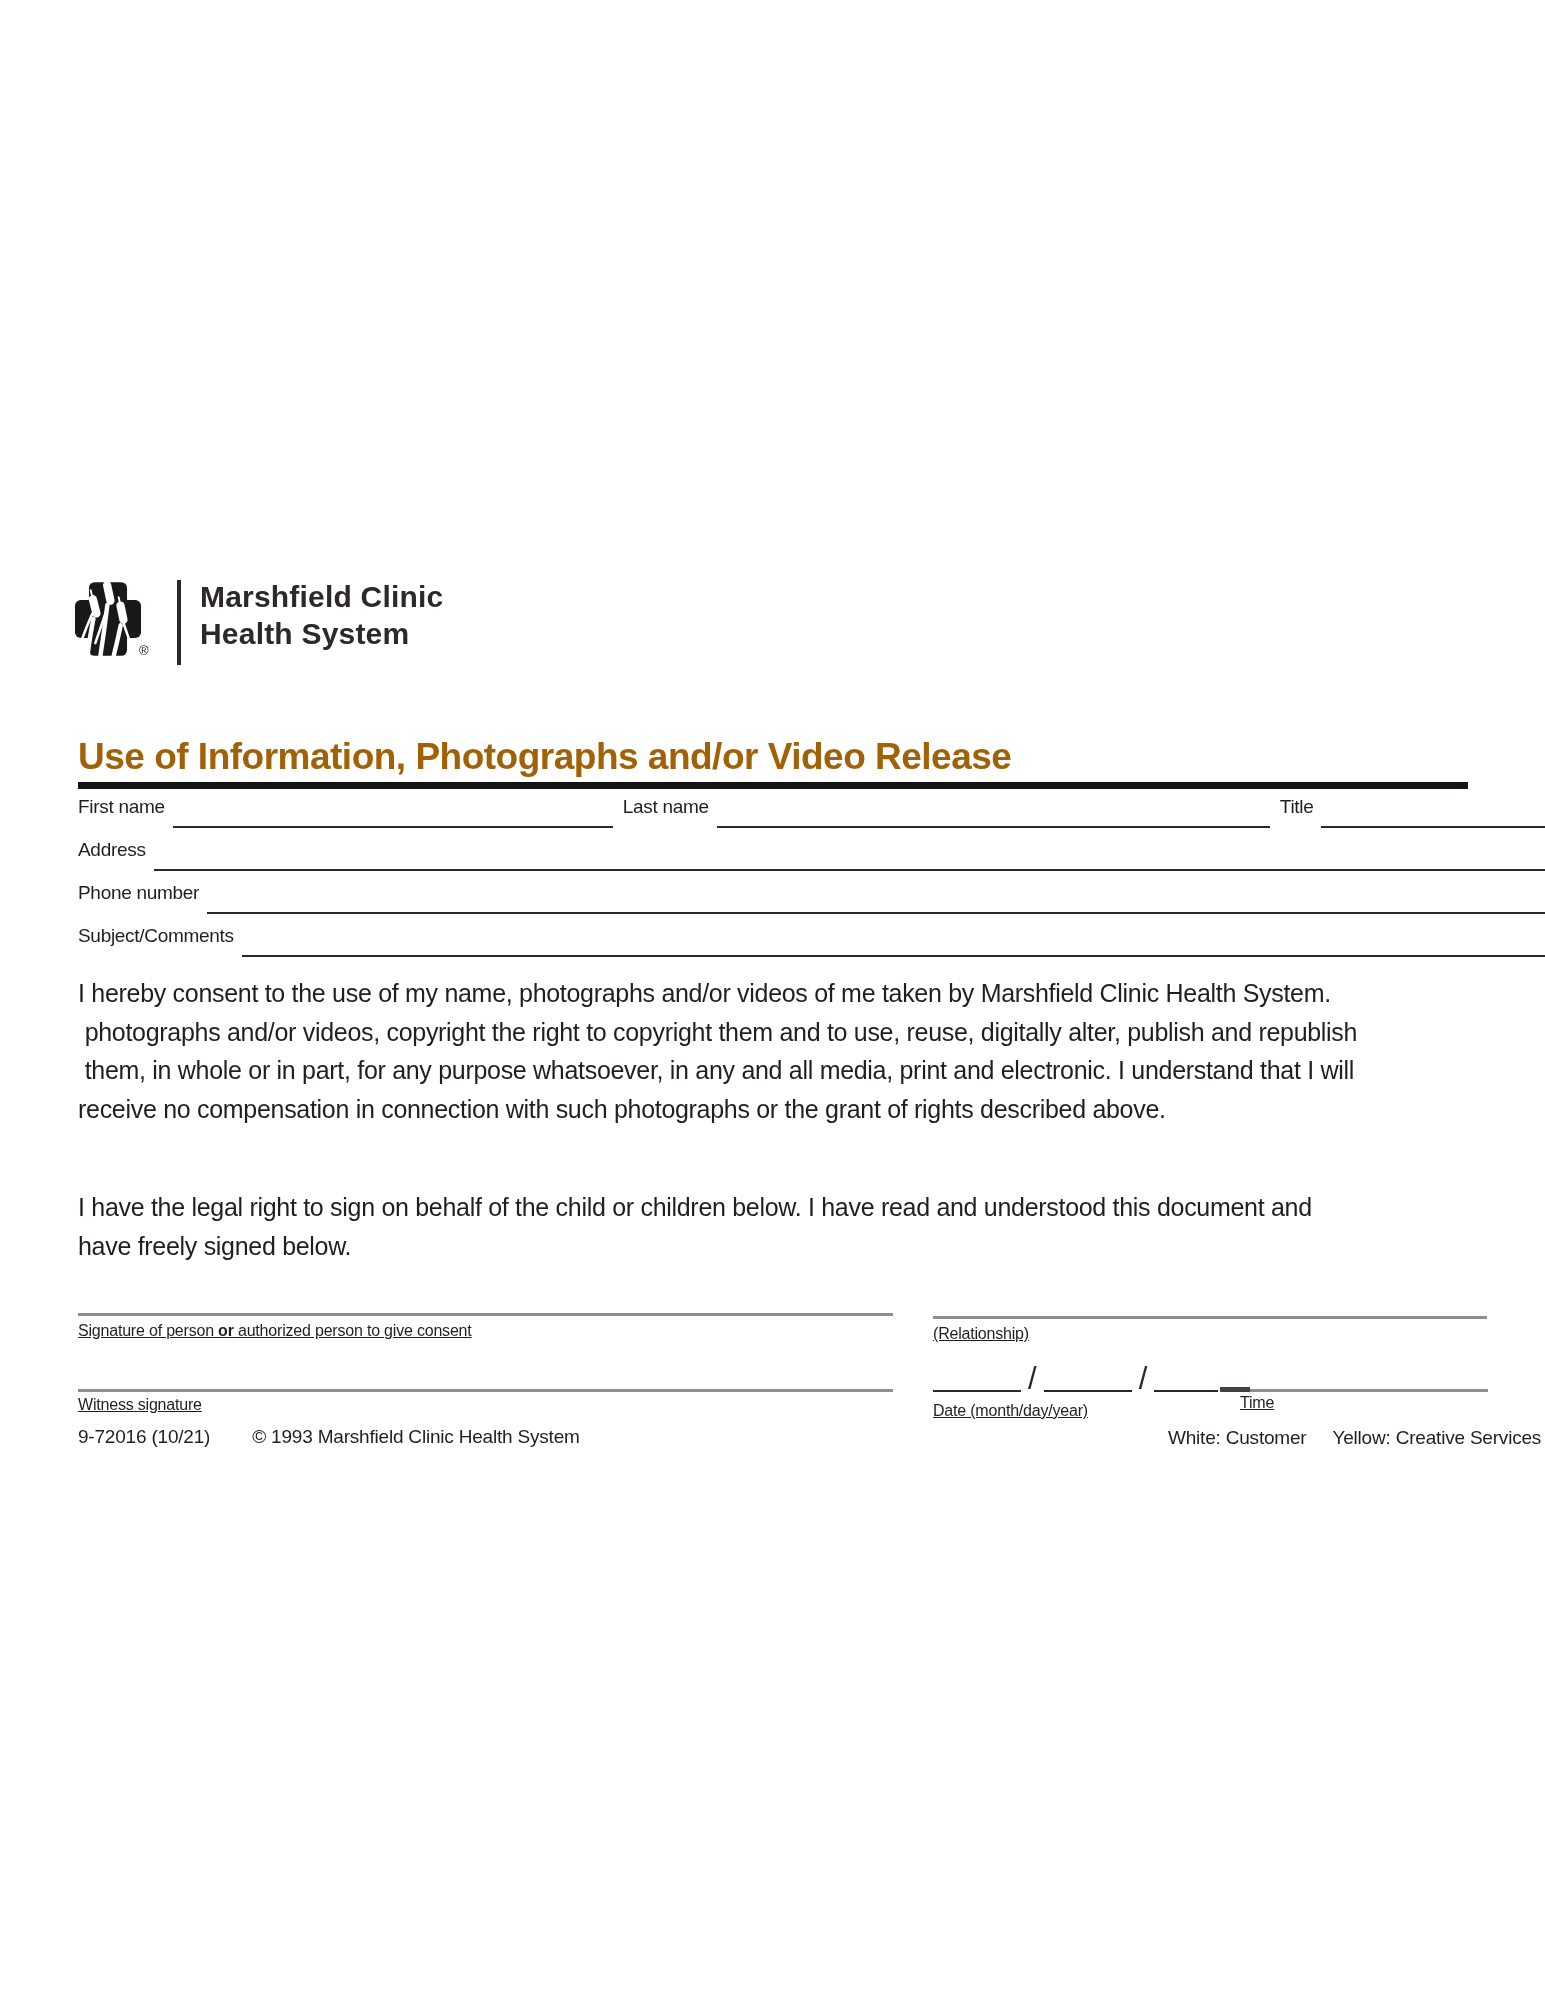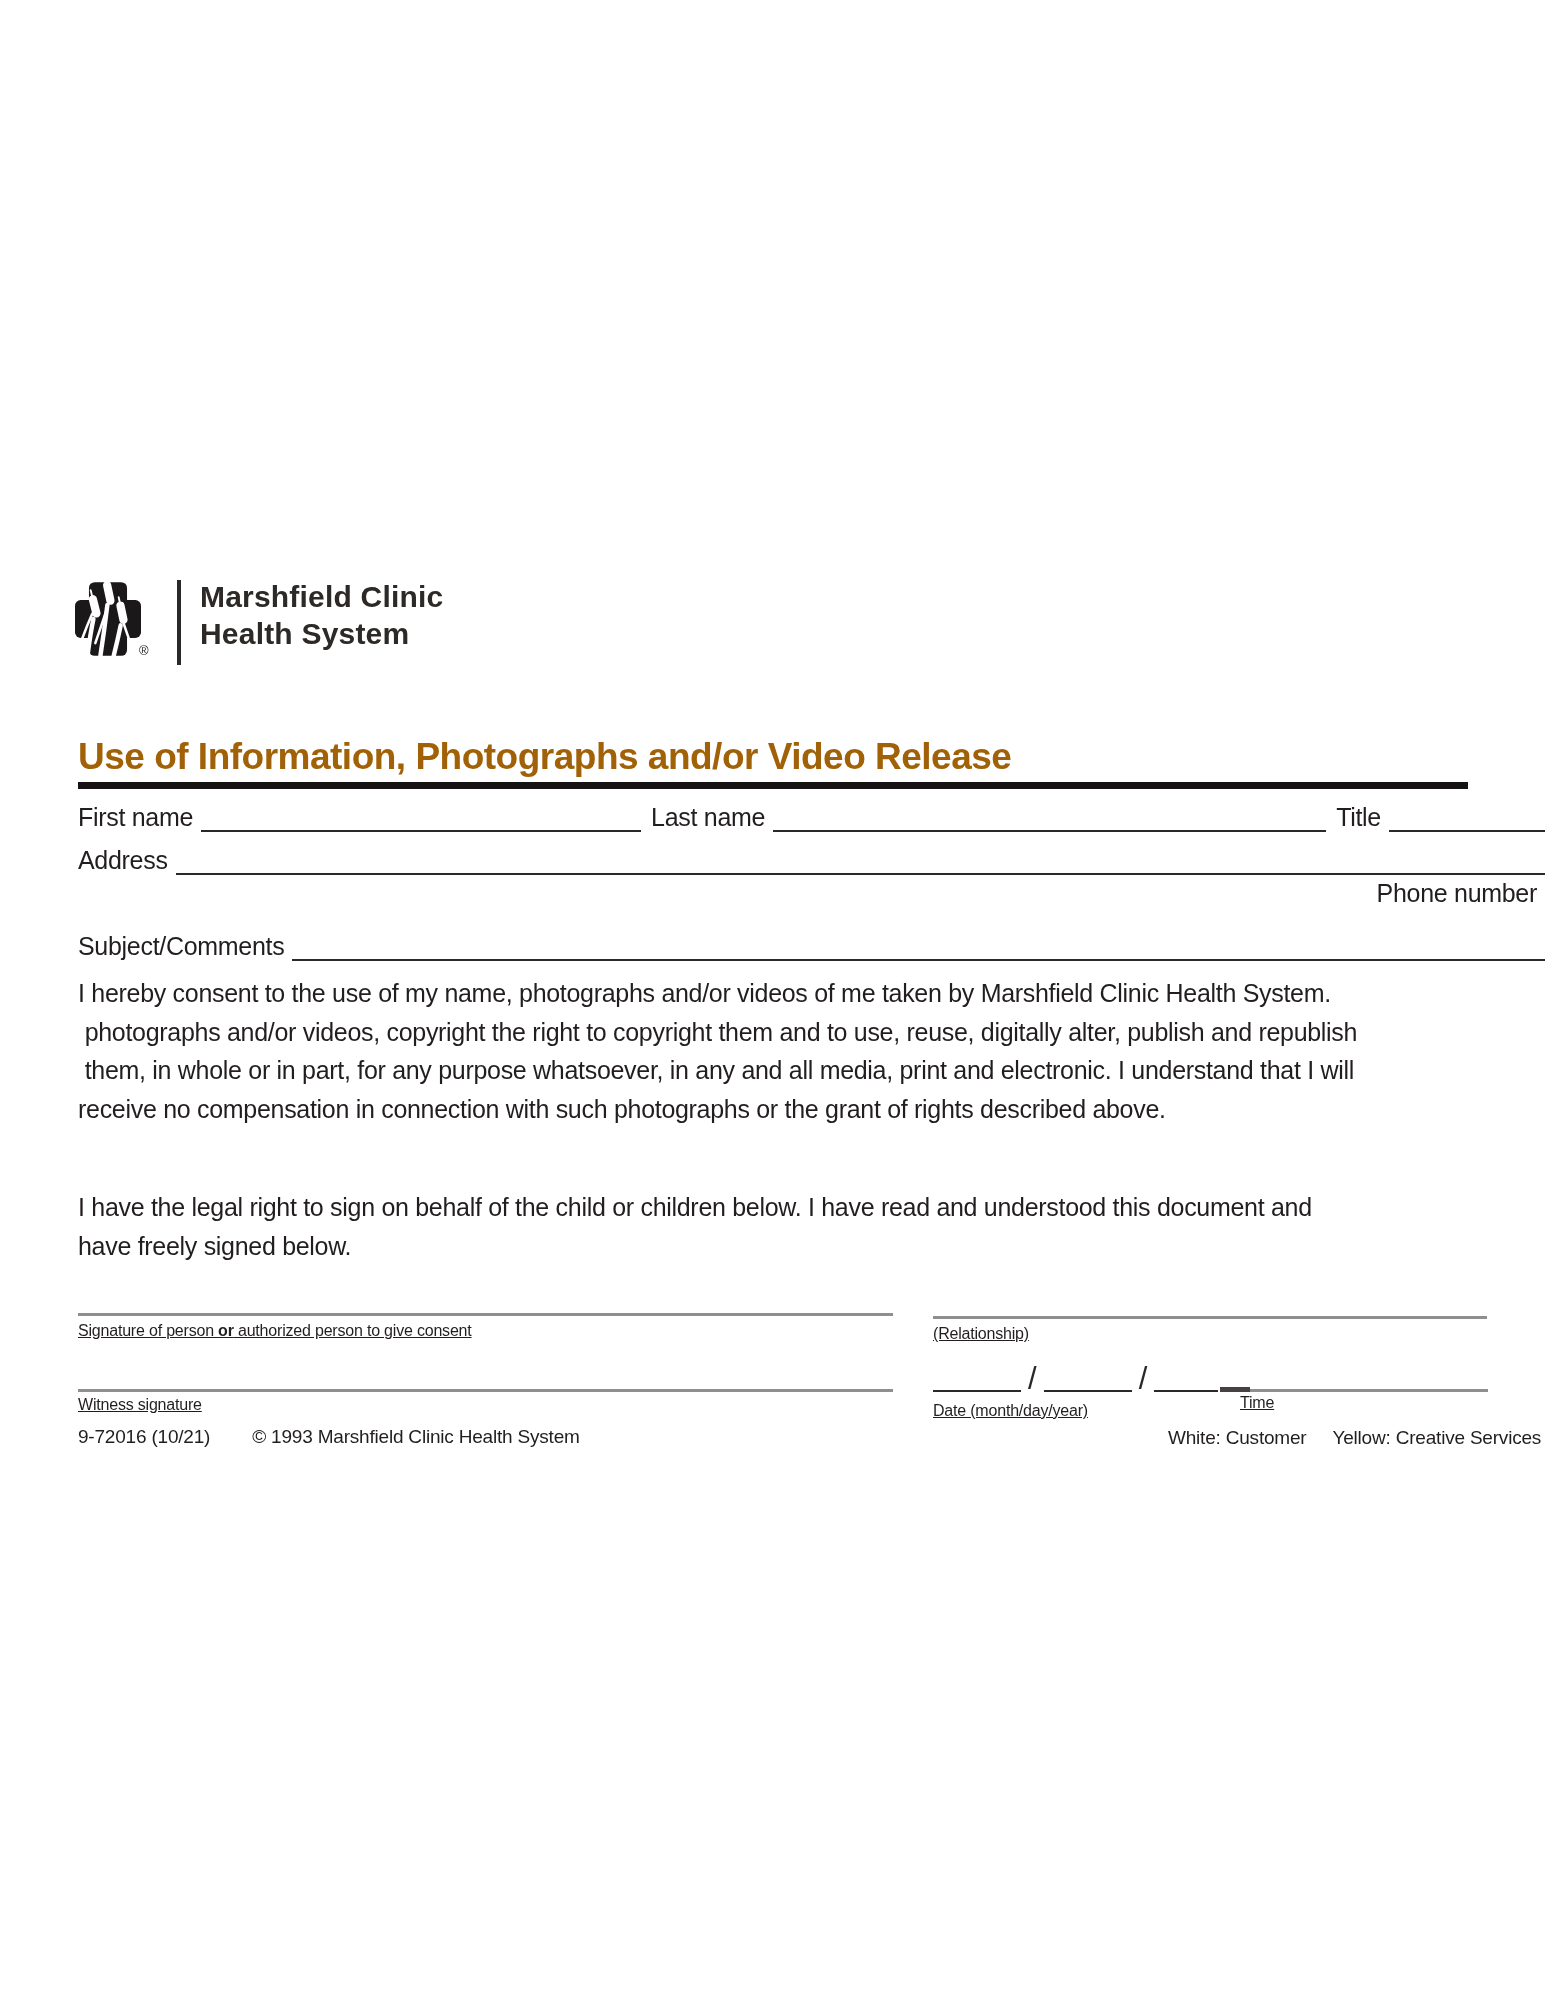--- a/index.html
+++ b/index.html
@@ -14,25 +14,25 @@
   
   .logo-block{position:absolute;left:75px;top:577px;height:90px;}
   .logo-icon{position:absolute;left:0;top:0;}
   .logo-reg{position:absolute;left:64px;top:66px;font-size:13px;color:#1b1819;}
   .logo-divider{position:absolute;left:102px;top:3px;width:3.5px;height:85px;background:#2b2829;}
   .logo-text{position:absolute;left:125px;top:1px;font-size:30px;line-height:37px;font-weight:600;letter-spacing:.2px;color:#2c2926;white-space:nowrap;}
   
   .doc-title{position:absolute;left:78px;top:736px;margin:0;font-size:37px;font-weight:700;letter-spacing:-.5px;color:#a16207;white-space:nowrap;}
   .title-rule{position:absolute;left:78px;top:782px;width:1390px;height:7px;background:#161314;}
   
-  .field-row{position:absolute;left:78px;right:0;height:40px;display:flex;align-items:flex-end;font-size:25px;letter-spacing:-.3px;}
+  .field-row{position:absolute;left:78px;right:0;height:40px;display:flex;align-items:flex-start;font-size:19px;letter-spacing:-.3px;}
   .field-label{white-space:nowrap;line-height:30px;padding-right:8px;}
   .blank{border-bottom:2.5px solid #2b2829;height:34px;}
   .blank.grow{flex:1;}
-  .row-1{top:792px;} .row-2{top:835px;} .row-3{top:878px;flex-direction:column;} .row-4{top:921px;}
+  .row-1{top:792px;} .row-2{top:835px;} .row-3{top:878px;} .row-4{top:921px;}
   .w-first{width:440px;} .w-last{width:553px;}
   .ml{margin-left:10px;}
   
   .para{position:absolute;left:78px;font-size:25px;line-height:38.5px;letter-spacing:-.3px;}
   .para-consent{top:974px;}
   .para-legal{top:1188px;}
   .pline{white-space:pre;}
   
   .grayline{position:absolute;height:0;border-bottom:3px solid #8f8f8f;}
   .sig-caption{position:absolute;font-size:16px;letter-spacing:-.2px;white-space:nowrap;text-decoration:underline;}

